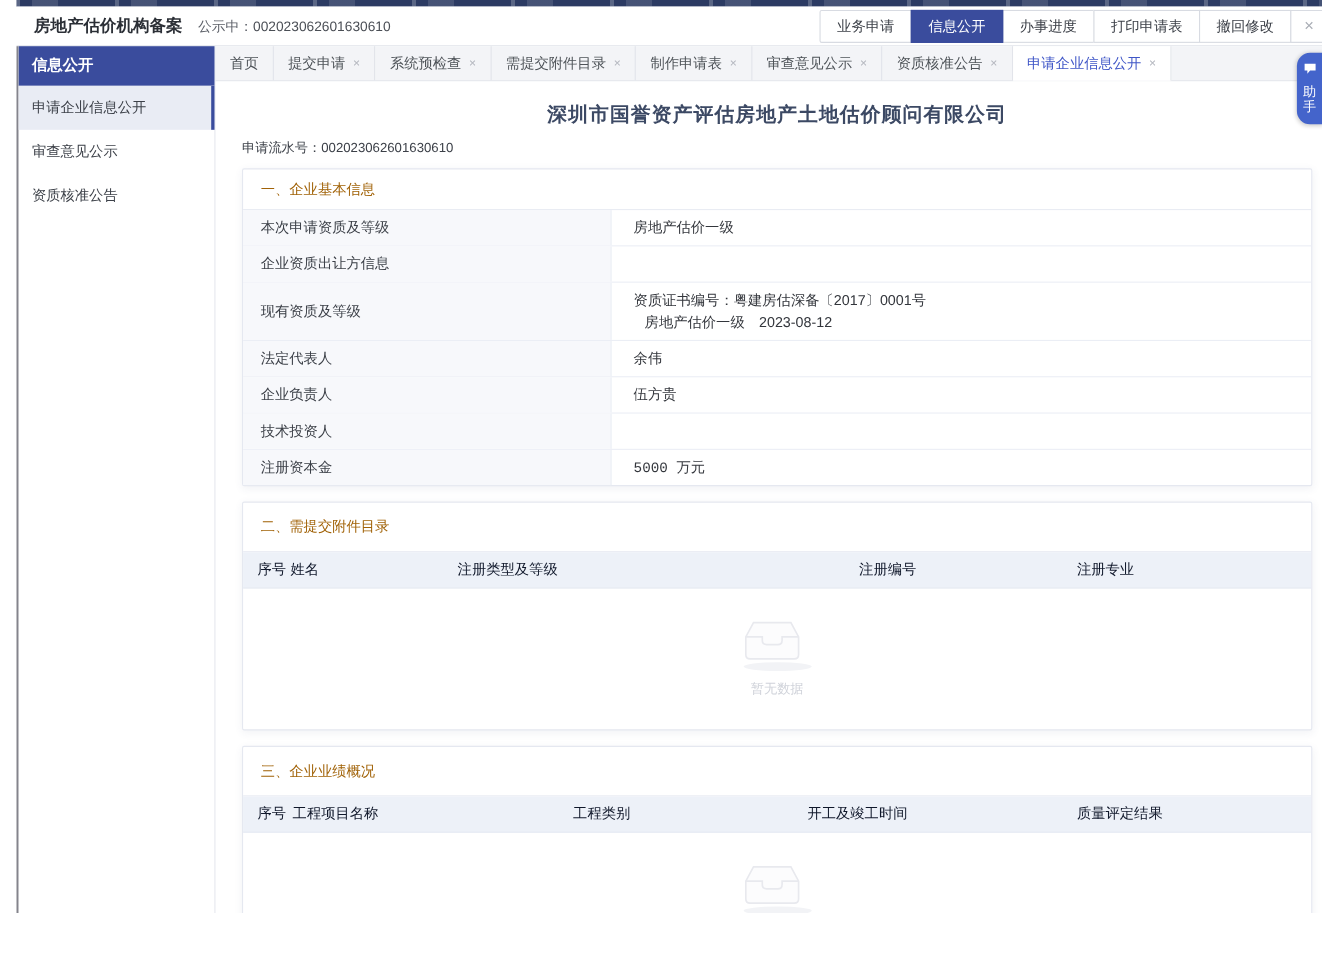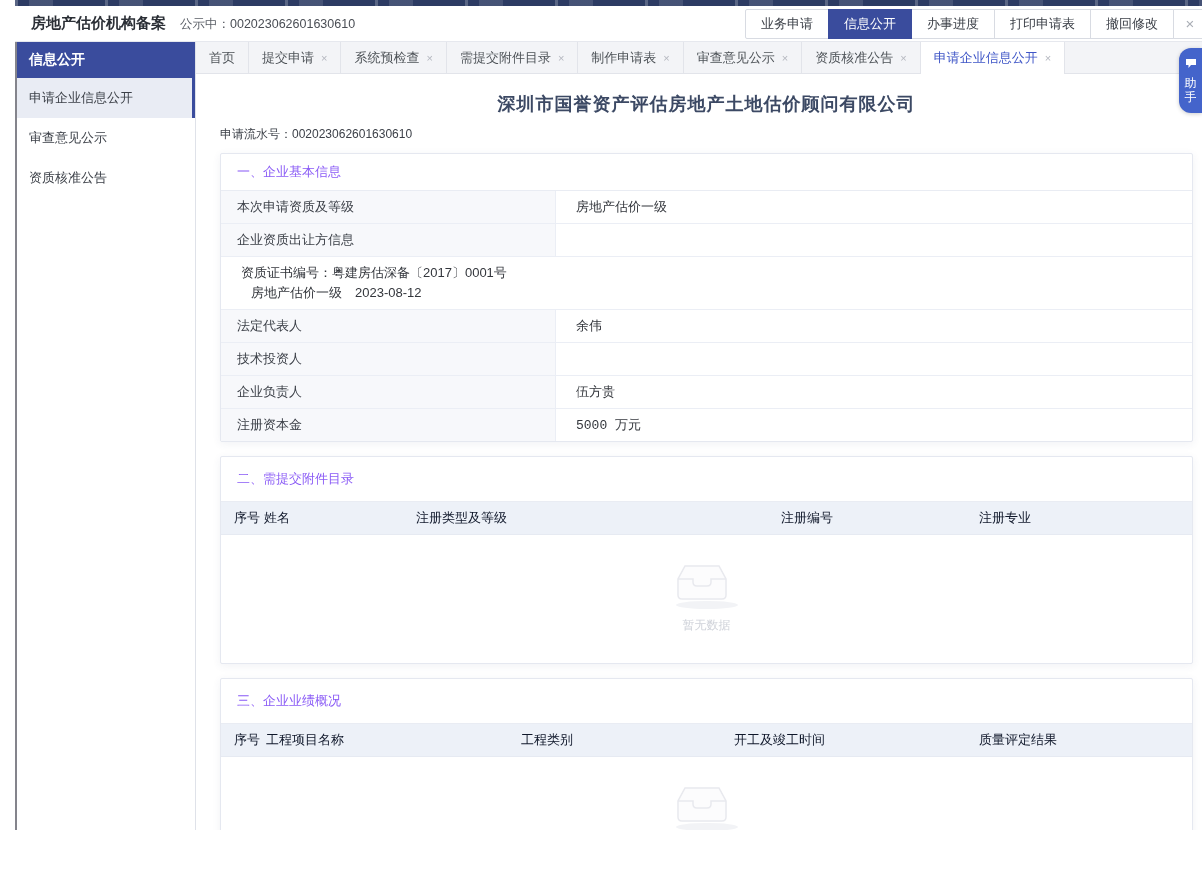--- a/index.html
+++ b/index.html
@@ -51,21 +51,21 @@
   .tab.active { background:#fff; color:#3f56c7; position:relative; }
   .tab.active::after { content:""; position:absolute; left:0; right:0; bottom:-1px; height:1px; background:#fff; }
 
   
   .content { flex:1; background:#fff; overflow:hidden; padding:14px 24px 0 24px; }
   .company-title { text-align:center; font-size:18px; font-weight:bold; color:#3c4964; letter-spacing:1px; margin-top:4px; }
   .serial { text-align:left; font-size:12px; color:#3c4048; margin:10px 0 10px 0; }
 
   .card { border:1px solid #e5e8f0; border-radius:2px; background:#fff;
     box-shadow:0 2px 8px rgba(60,70,110,0.07); margin-bottom:14px; }
-  .card-header { padding:9px 16px; font-size:13px; color:#8b5cf6; border-bottom:1px solid #e9ecf3; }
+  .card-header { padding:9px 16px; font-size:13px; color:#a16207; border-bottom:1px solid #e9ecf3; }
   .card-header.tall { padding:13px 16px; }
 
   
   .info-row { display:flex; border-bottom:1px solid #ebeef5; }
   .info-row:last-child { border-bottom:none;font-family:Liberation Mono, monospace; }
   .info-label { width:335px; flex:0 0 335px; background:#f7f8fb; border-right:1px solid #ebeef5;
     padding:7px 16px; font-size:13px; color:#3c4048; display:flex; align-items:center; }
   .info-value { flex:1; padding:7px 20px; font-size:13px; color:#33363c; display:flex; flex-direction:column; justify-content:center; }
   .info-value .line2 { padding-left:10px; margin-top:2px; }
   .info-row.single { min-height:31px; }
@@ -167,36 +167,37 @@
           <div>
             <div class="info-row single">
               <div class="info-label">本次申请资质及等级</div>
               <div class="info-value">房地产估价一级</div>
             </div>
             <div class="info-row single">
               <div class="info-label">企业资质出让方信息</div>
               <div class="info-value"></div>
             </div>
             <div class="info-row">
+              <div class="info-label">现有资质及等级</div>
               <div class="info-value">
                 <div>资质证书编号：粤建房估深备〔2017〕0001号</div>
                 <div class="line2">房地产估价一级　2023-08-12</div>
               </div>
             </div>
             <div class="info-row single">
               <div class="info-label">法定代表人</div>
               <div class="info-value">余伟</div>
             </div>
             <div class="info-row single">
+              <div class="info-label">企业负责人</div>
+              <div class="info-value">伍方贵</div>
+            </div>
+            <div class="info-row single">
               <div class="info-label">技术投资人</div>
               <div class="info-value"></div>
-            </div>
-            <div class="info-row single">
-              <div class="info-label">企业负责人</div>
-              <div class="info-value">伍方贵</div>
             </div>
             <div class="info-row single">
               <div class="info-label">注册资本金</div>
               <div class="info-value">5000 万元</div>
             </div>
           </div>
         </div>
 
         <div class="card">
           <div class="card-header tall">二、需提交附件目录</div>

